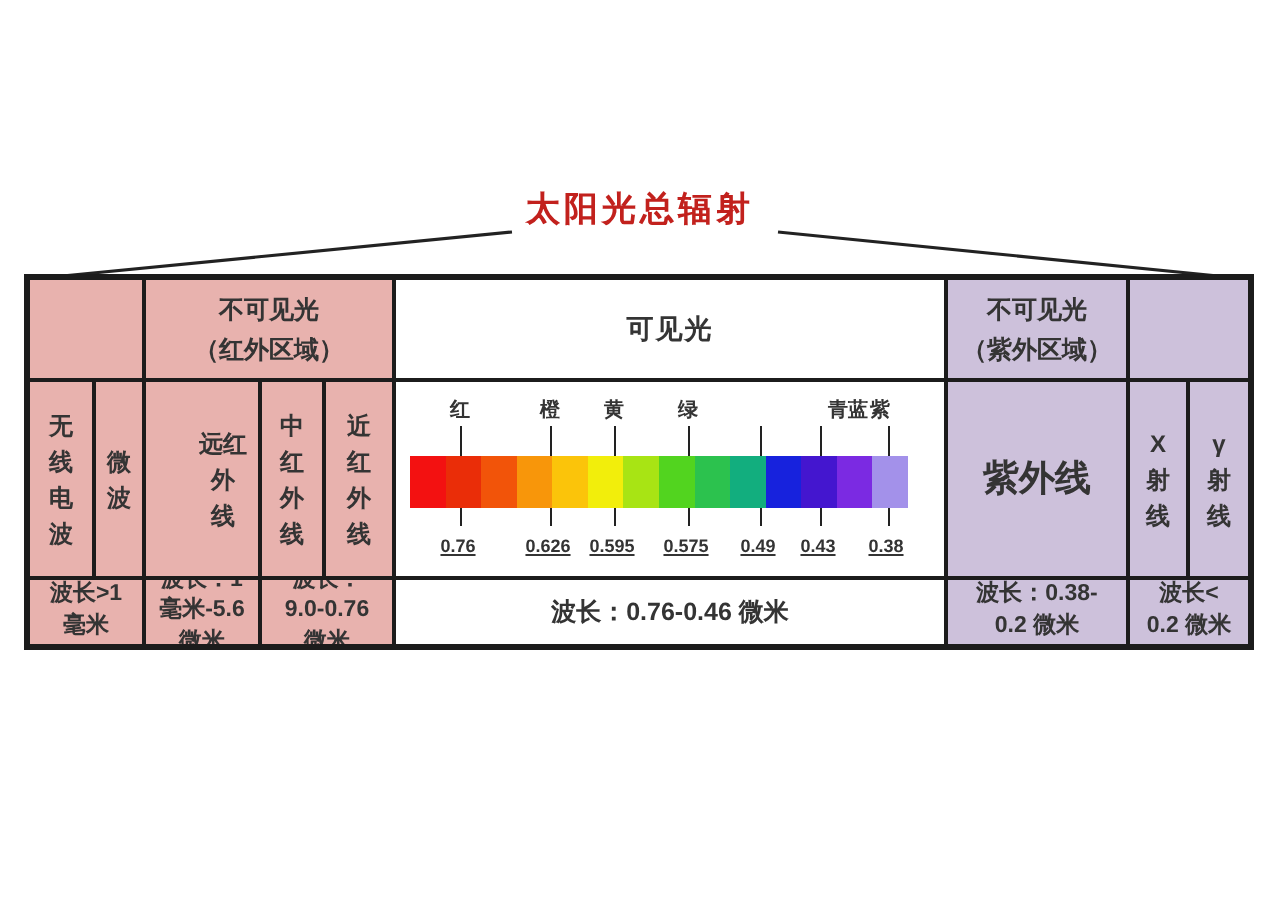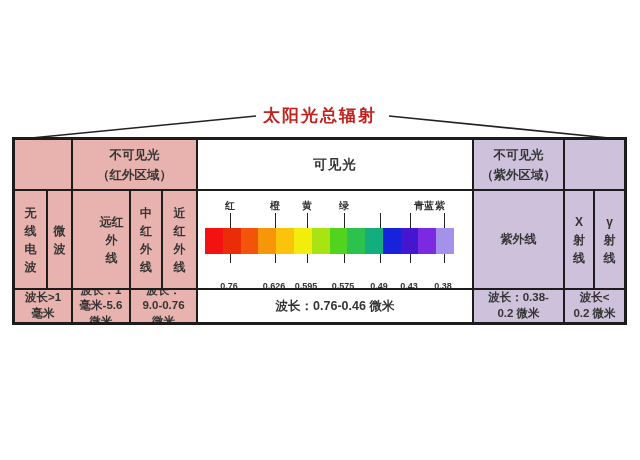--- a/index.html
+++ b/index.html
@@ -5,21 +5,21 @@
   :root{
     --pink:#e8b2ae; --purple:#cdc1db; --border:#1c1c1c; --title-red:#c2211d; --ink:#343434;
   }
   html,body{margin:0;padding:0;}
   body{
     width:640px;height:460px;background:#ffffff;overflow:hidden;position:relative;
     font-family:"Liberation Sans","DejaVu Sans",sans-serif;color:var(--ink);
   }
   .stage{position:absolute;inset:0;}
   .title{
-    position:absolute;left:320px;top:104px;transform:translateX(-50%);
+    position:absolute;left:320px;top:93px;transform:translateX(-50%);
     font-size:17px;font-weight:bold;letter-spacing:2px;color:var(--title-red);white-space:nowrap;
   }
   svg.roof{position:absolute;left:0;top:0;}
   
   .spectrum-table{
     position:absolute;left:12px;top:137px;width:615px;height:188px;
     box-sizing:border-box;border:2px solid var(--border);
     display:grid;
     grid-template-columns:33px 25px 58px 32px 35px 1fr 91px 30px 31px;
     grid-template-rows:51px 99px 1fr;
@@ -36,21 +36,21 @@
   .white{background:#ffffff;}
   .hdr{font-size:12.5px;line-height:1.6;}
   .vis-hdr{font-size:13.5px;letter-spacing:1px;text-align:center;}
   .vert{line-height:1.5;}
   .wl{font-size:11.5px;line-height:1.35;}
   
   .spec-cell{position:relative;padding:0;display:block;}
   .spec-label{position:absolute;top:8px;transform:translateX(-50%);font-size:10px;font-weight:bold;white-space:nowrap;}
   .spec-tick{position:absolute;top:22px;width:1px;height:50px;background:#222;}
   .spec-bar{position:absolute;left:7px;top:37px;width:249px;height:26px;}
-  .spec-val{position:absolute;top:89px;transform:translateX(-50%);font-size:9px;font-weight:bold;white-space:nowrap;}
+  .spec-val{position:absolute;top:76px;transform:translateX(-50%);font-size:9px;font-weight:bold;white-space:nowrap;text-decoration:underline;}
 </style>
 </head>
 <body>
 
 <div class="stage">
 
   <div class="title">太阳光总辐射</div>
 
   <svg class="roof" width="640" height="150" viewBox="0 0 640 150">
     <line x1="256" y1="116" x2="21" y2="139" stroke="#222" stroke-width="1.6"></line>
@@ -84,21 +84,21 @@
 外
 线</div>
 
     <div class="cell white spec-cell" style="grid-column:6;grid-row:2;">
       <div><span class="spec-label" style="left: 32px;">红</span><span class="spec-label" style="left: 77px;">橙</span><span class="spec-label" style="left: 109px;">黄</span><span class="spec-label" style="left: 146px;">绿</span><span class="spec-label" style="left: 226px;">青蓝</span><span class="spec-label" style="left: 242px;">紫</span></div>
       <div><span class="spec-tick" style="left: 32px;"></span><span class="spec-tick" style="left: 77px;"></span><span class="spec-tick" style="left: 109px;"></span><span class="spec-tick" style="left: 146px;"></span><span class="spec-tick" style="left: 182px;"></span><span class="spec-tick" style="left: 212px;"></span><span class="spec-tick" style="left: 246px;"></span></div>
       <div class="spec-bar" style="background: linear-gradient(to right, rgb(243, 17, 17) 0%, rgb(243, 17, 17) 7.14%, rgb(234, 45, 8) 7.14%, rgb(234, 45, 8) 14.29%, rgb(242, 84, 9) 14.29%, rgb(242, 84, 9) 21.43%, rgb(248, 150, 10) 21.43%, rgb(248, 150, 10) 28.57%, rgb(251, 196, 10) 28.57%, rgb(251, 196, 10) 35.71%, rgb(242, 238, 11) 35.71%, rgb(242, 238, 11) 42.86%, rgb(168, 228, 20) 42.86%, rgb(168, 228, 20) 50%, rgb(82, 212, 31) 50%, rgb(82, 212, 31) 57.14%, rgb(44, 194, 78) 57.14%, rgb(44, 194, 78) 64.29%, rgb(18, 174, 126) 64.29%, rgb(18, 174, 126) 71.43%, rgb(23, 34, 221) 71.43%, rgb(23, 34, 221) 78.57%, rgb(68, 22, 207) 78.57%, rgb(68, 22, 207) 85.71%, rgb(123, 42, 226) 85.71%, rgb(123, 42, 226) 92.86%, rgb(163, 145, 234) 92.86%, rgb(163, 145, 234) 100%);"></div>
       <div><span class="spec-val" style="left: 31px;">0.76</span><span class="spec-val" style="left: 76px;">0.626</span><span class="spec-val" style="left: 108px;">0.595</span><span class="spec-val" style="left: 145px;">0.575</span><span class="spec-val" style="left: 181px;">0.49</span><span class="spec-val" style="left: 211px;">0.43</span><span class="spec-val" style="left: 245px;">0.38</span></div>
     </div>
 
-    <div class="cell purple" style="grid-column:7;grid-row:2;font-size:12px;">紫外线</div>
+    <div class="cell purple" style="grid-column:7;grid-row:2;font-size:18px;">紫外线</div>
     <div class="cell purple vert" style="grid-column:8;grid-row:2;">X
 射
 线</div>
     <div class="cell purple vert" style="grid-column:9;grid-row:2;">γ
 射
 线</div>
 
     <div class="cell pink wl" style="grid-column:1/3;grid-row:3;">波长&gt;1
 毫米</div>
     <div class="cell pink wl" style="grid-column:3/4;grid-row:3;">波长：1

